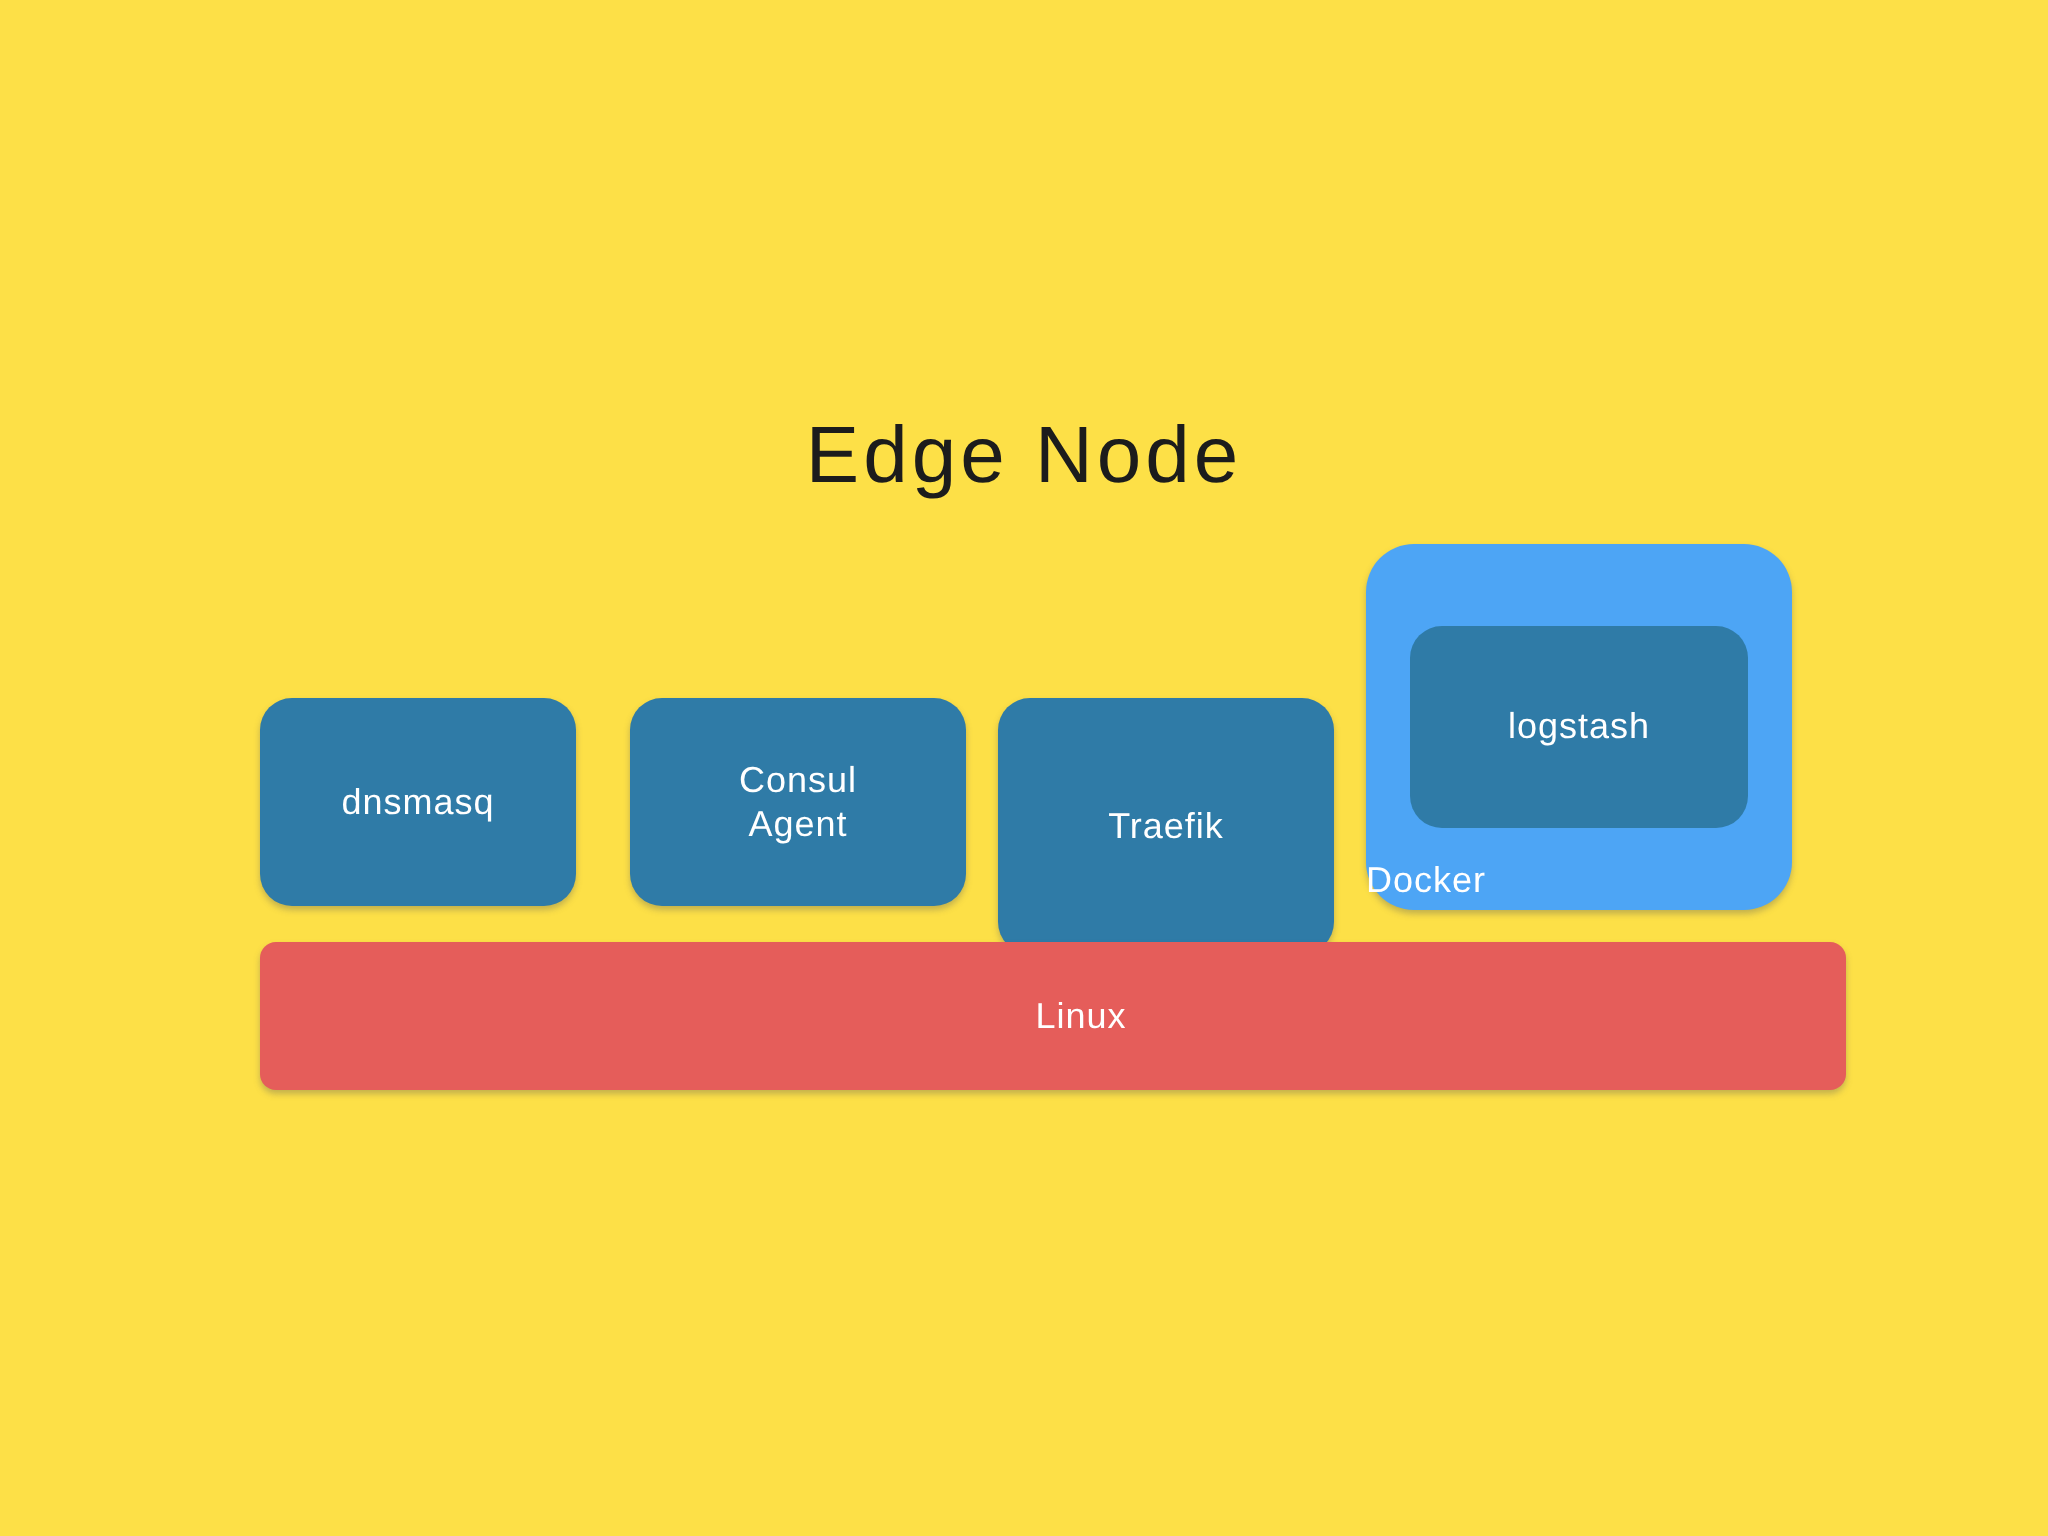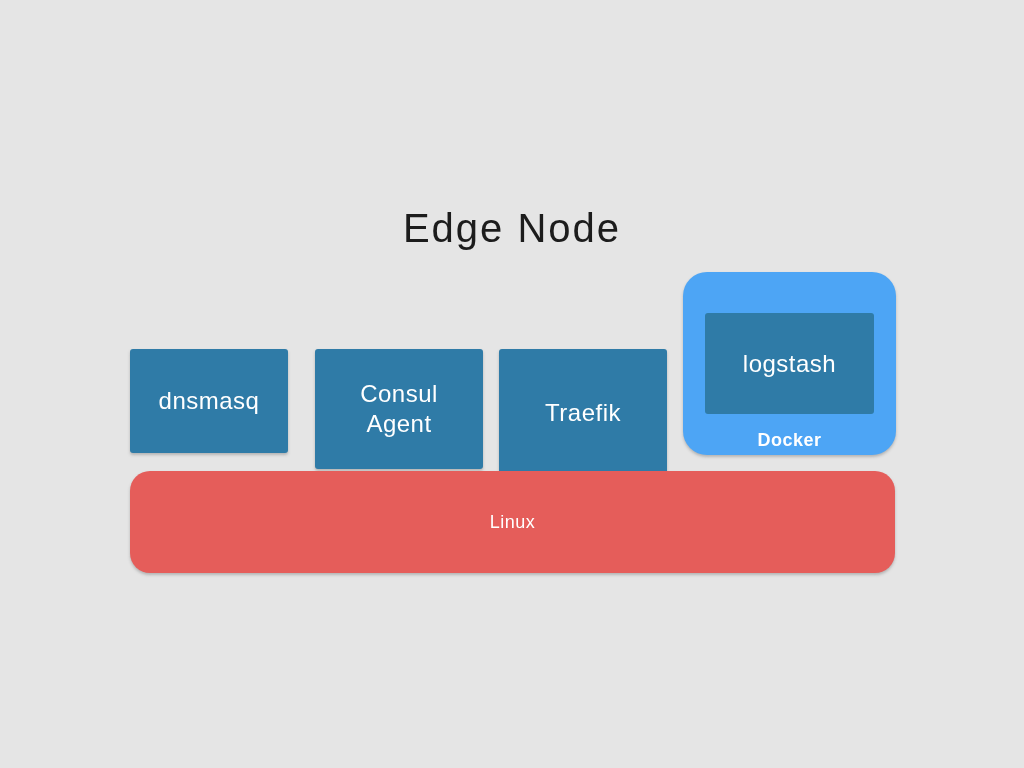--- a/index.html
+++ b/index.html
@@ -4,91 +4,90 @@
 <style>
   html, body {
     margin: 0;
     padding: 0;
     background: #ffffff;
   }
   .slide {
     position: relative;
     width: 1024px;
     height: 768px;
-    background: #e5e5e5;
+    background: #fde047;
     overflow: hidden;
     font-family: "Liberation Sans", sans-serif;
   }
   .diagram-title {
     position: absolute;
     top: 206px;
     left: 0;
     width: 100%;
     text-align: center;
     font-size: 40px;
     font-weight: 300;
     letter-spacing: 2px;
     color: var(--title_text, #1c1c1c);
   }
   .node {
     position: absolute;
     background: var(--box_teal, #2F7BA7);
-    border-radius: 3px;
+    border-radius: 16px;
     color: var(--label_text, #ffffff);
     display: flex;
     align-items: center;
     justify-content: center;
     text-align: center;
-    font-size: 24px;
+    font-size: 18px;
     letter-spacing: 0.5px;
     white-space: pre-line;
     line-height: 1.25;
     box-shadow: 0 2px 3px rgba(90, 90, 90, 0.35);
   }
   .node-dnsmasq { left: 130px; top: 349px; width: 158px; height: 104px; }
-  .node-consul  { left: 315px; top: 349px; width: 168px; height: 120px; }
+  .node-consul  { left: 315px; top: 349px; width: 168px; height: 104px; }
   .node-traefik { left: 499px; top: 349px; width: 168px; height: 128px; }
 
   .docker-group {
     position: absolute;
     left: 683px; top: 272px;
     width: 213px; height: 183px;
     background: var(--docker_blue, #4DA5F5);
     border-radius: 24px;
     box-shadow: 0 2px 3px rgba(90, 90, 90, 0.35);
   }
   .node-logstash {
     left: 22px; top: 41px;
     width: 169px; height: 101px;
     box-shadow: none;
   }
   .docker-label {
     position: absolute;
     bottom: 4px;
     left: 0;
     width: 100%;
-    text-align: center;
     font-size: 18px;
     letter-spacing: 0.5px;
     color: var(--label_text, #ffffff);
-    font-weight: bold;
   }
   .linux-layer {
     position: absolute;
     left: 130px; top: 471px;
-    width: 765px; height: 102px;
+    width: 765px; height: 74px;
     background: var(--linux_red, #E55D5A);
-    border-radius: 20px;
+    border-radius: 8px;
     display: flex;
     align-items: center;
     justify-content: center;
     color: var(--label_text, #ffffff);
     font-size: 18px;
     letter-spacing: 0.5px;
     box-shadow: 0 2px 3px rgba(90, 90, 90, 0.35);
+    padding-left: 28px;
   }
   .node-label, .linux-label { pointer-events: none; }
 </style>
 </head>
 <body>
 
 <div class="slide">
 
   <div class="diagram-title">Edge Node</div>
 

